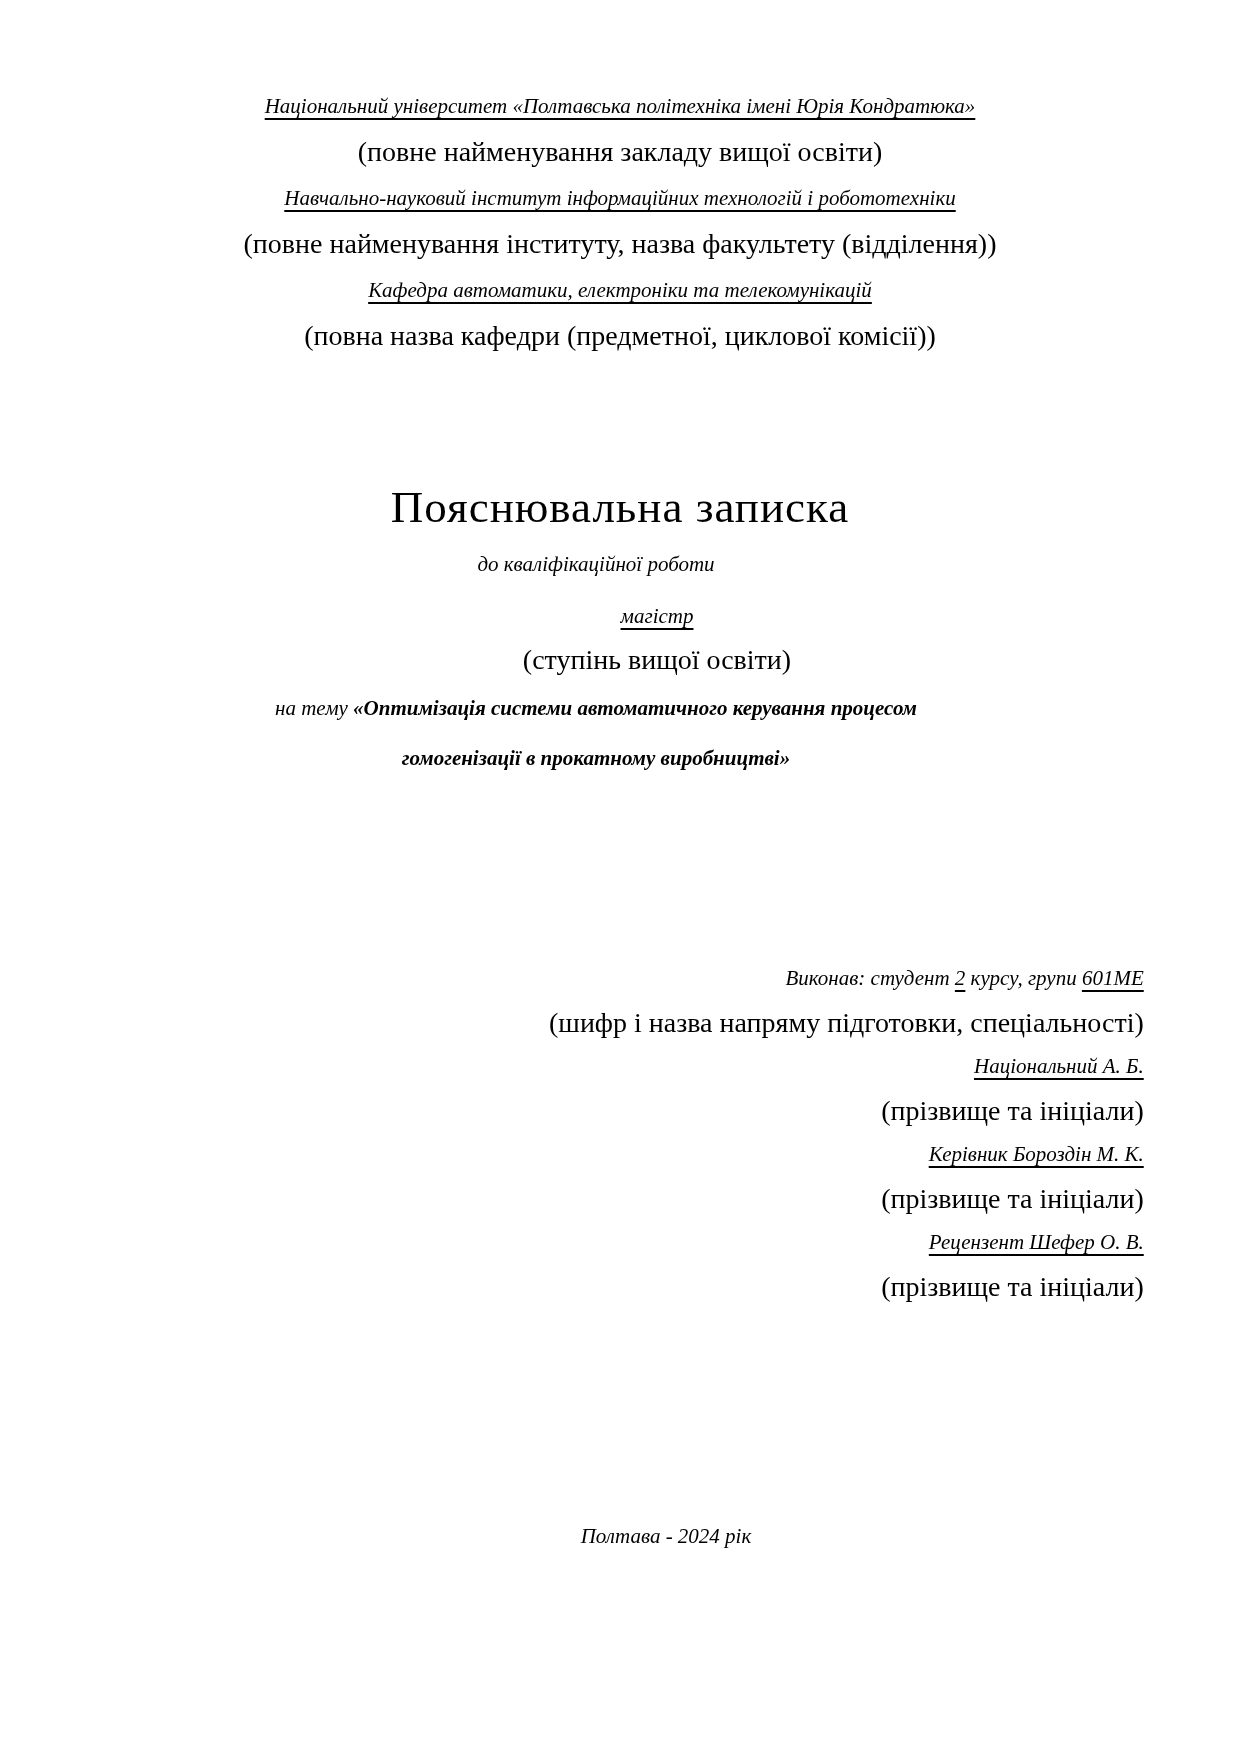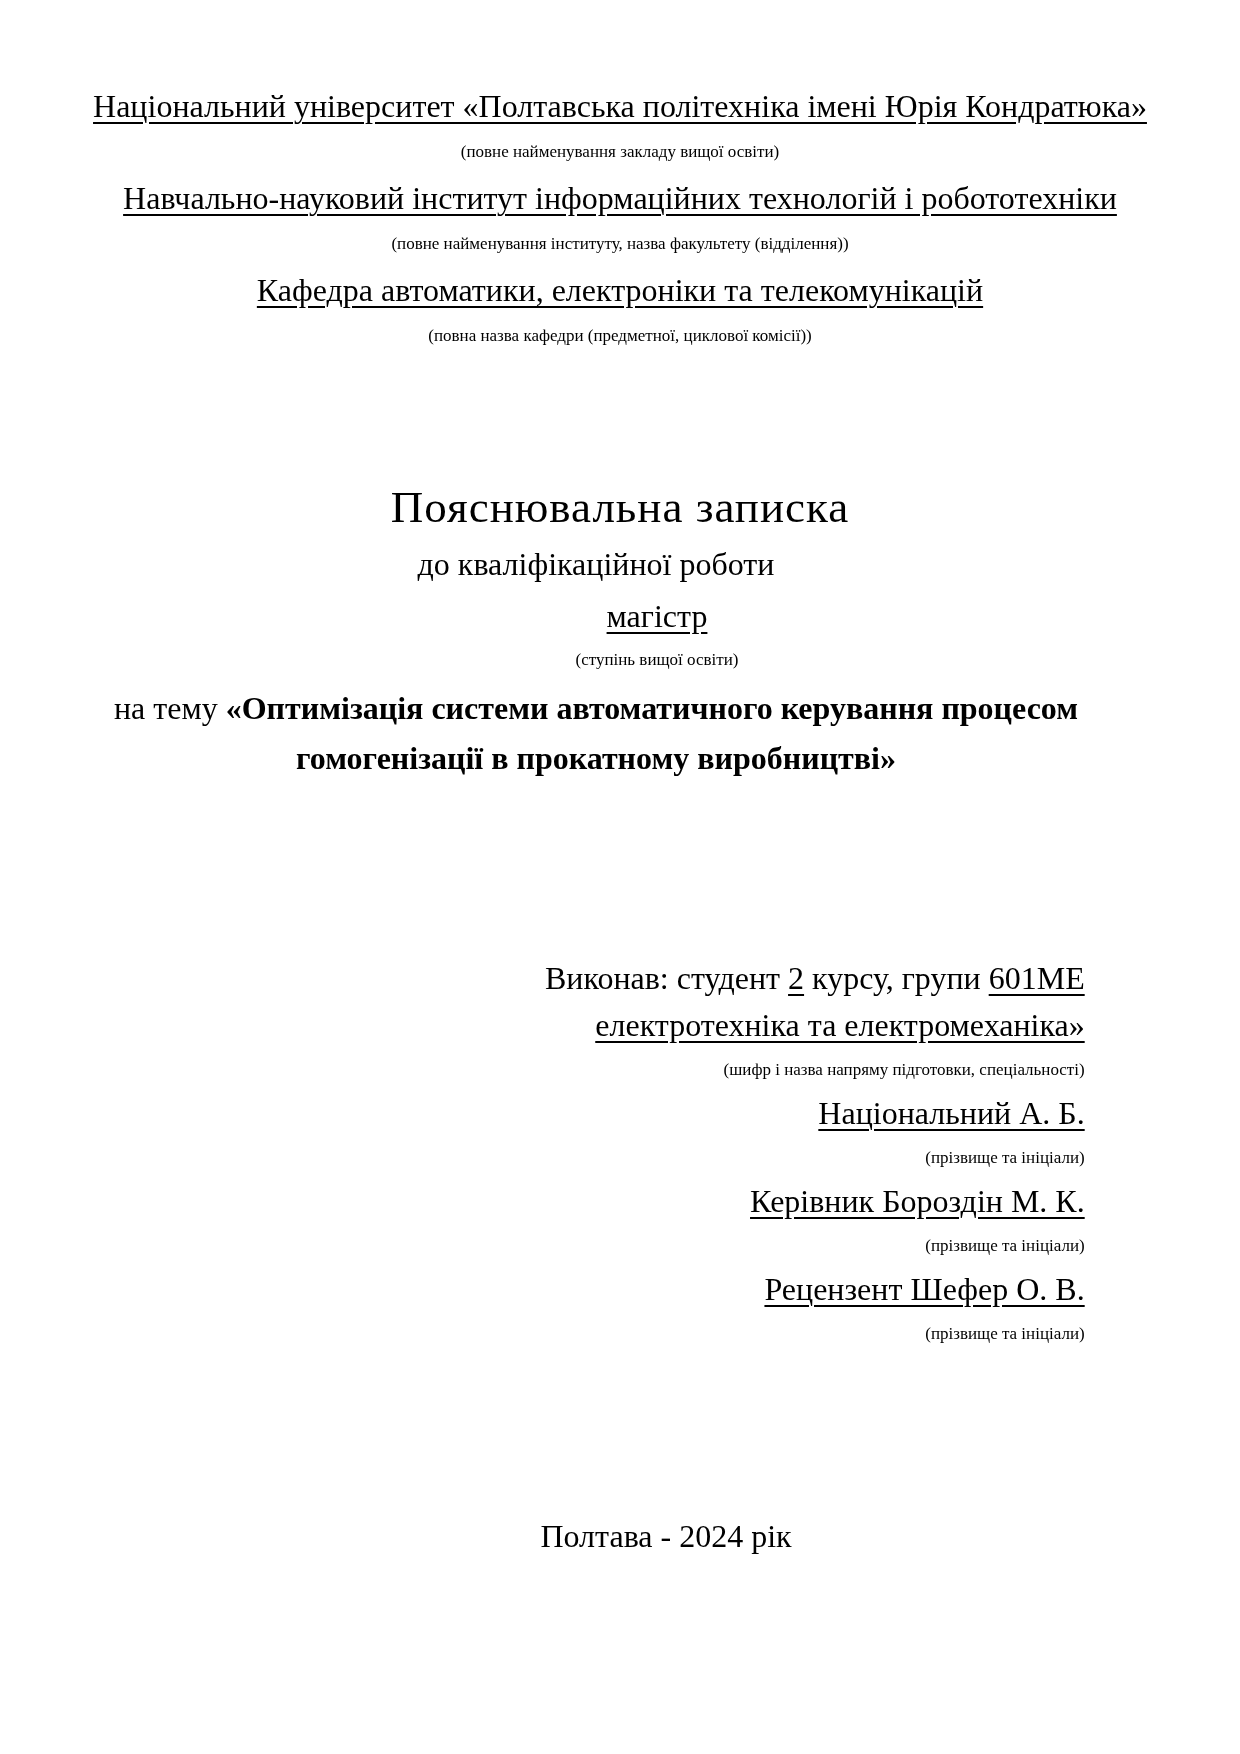--- a/index.html
+++ b/index.html
@@ -5,22 +5,22 @@
   html,body { margin:0; padding:0; background:#ffffff; }
   .page {
     position:relative;
     width:1240px; height:1754px;
     background:#ffffff; color:#000000;
     font-family:"Liberation Serif","DejaVu Serif",serif;
     overflow:hidden;
   }
   .abs { position:absolute; left:0; right:0; }
   .center { text-align:center; }
-  .main  { font-size:32px; }
-  .small { font-size:17px; }
+  .main  { font-size:21px;font-style:italic; }
+  .small { font-size:28px; }
   .bold  { font-weight:bold; }
   .u { text-decoration:underline; text-underline-offset:5px; text-decoration-thickness:2px; }
   .lh50 { height:50px; line-height:50px; }
   .lh42 { height:42px; line-height:42px; }
   .lh57 { height:57px; line-height:57px; }
   .lh58 { height:58px; line-height:58px; }
   .lh46 { height:46px; line-height:46px; }
   .lh47 { height:47px; line-height:47px; }
   .lh41 { height:41px; line-height:41px; }
   .title-main { font-size:45px; font-weight:normal; letter-spacing:1px; }
@@ -48,21 +48,20 @@
     <div class="title-main lh58">Пояснювальна записка</div>
     <div class="main lh57 shift-l">до кваліфікаційної роботи</div>
     <div class="main lh46 shift-r"><span class="u">магістр</span></div>
     <div class="small lh42 shift-r">(ступінь вищої освіти)</div>
     <div class="main lh50 shift-l" style="margin-top:2px;"><span>на тему </span><span class="bold">«Оптимізація системи автоматичного керування процесом</span></div>
     <div class="main lh50 bold shift-l">гомогенізації в прокатному виробництві»</div>
   </div>
 
   <div class="student-block">
     <div class="main lh47"><span>Виконав: студент </span><span class="u">2</span><span> курсу, групи </span><span class="u">601МЕ</span></div>
-    <div class="main lh47"><span class="u">електротехніка та електромеханіка»</span></div>
     <div class="small lh41 note-indent">(шифр і назва напряму підготовки, спеціальності)</div>
     <div class="main lh47"><span class="u">Національний А. Б.</span></div>
     <div class="small lh41 note-indent">(прізвище та ініціали)</div>
     <div class="main lh47"><span class="u">Керівник Бороздін М. К.</span></div>
     <div class="small lh41 note-indent">(прізвище та ініціали)</div>
     <div class="main lh47"><span class="u">Рецензент Шефер О. В.</span></div>
     <div class="small lh41 note-indent">(прізвище та ініціали)</div>
   </div>
 
   <div class="abs center" style="top:1516px;">

